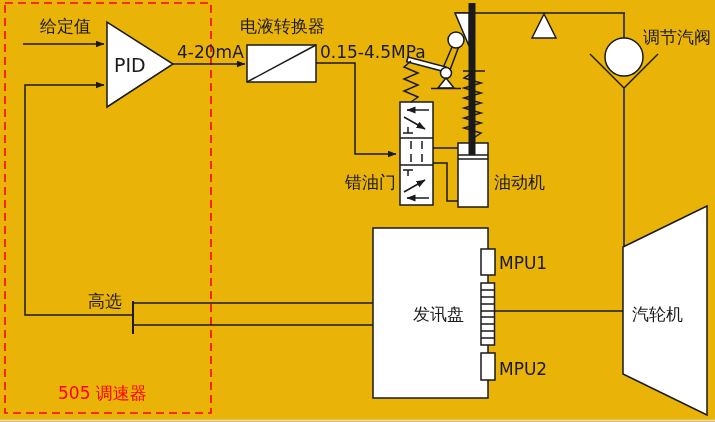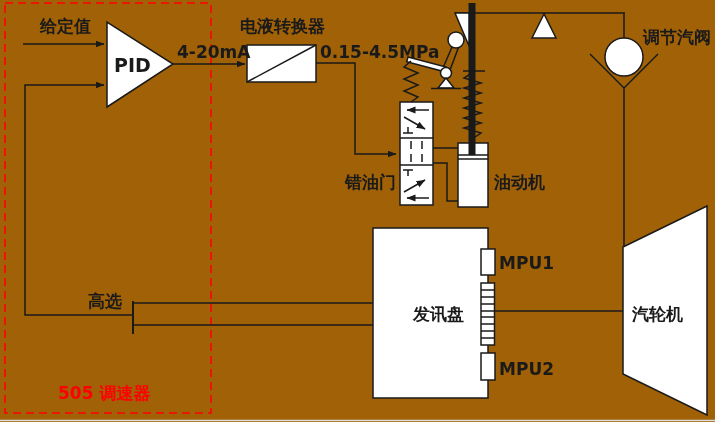--- a/index.html
+++ b/index.html
@@ -1,17 +1,17 @@
 <!DOCTYPE html>
 <html><head>
 <meta charset="utf-8">
 <style>
   html,body{margin:0;padding:0;background:#ffffff;}
-  #stage{position:relative;width:715px;height:422px;background:#a16207;overflow:hidden;
-         font-family:"DejaVu Sans","Liberation Sans",sans-serif;font-weight:bold;}
+  #stage{position:relative;width:715px;height:422px;background:#eab308;overflow:hidden;
+         font-family:"DejaVu Sans","Liberation Sans",sans-serif;}
   svg{display:block;}
   svg text{font-family:"DejaVu Sans","Liberation Sans",sans-serif;fill:#1a1a1a;}
   .ln{stroke:#1a1a1a;stroke-width:1.5;fill:none;}
   .ln2{stroke:#1a1a1a;stroke-width:2;fill:none;}
   .box{stroke:#1a1a1a;stroke-width:1.5;fill:#ffffff;}
   .solid{fill:#1a1a1a;stroke:none;}
   .red-dash{stroke:#ff0000;stroke-width:1.6;fill:none;stroke-dasharray:8 5;}
   .red-text{fill:#ff0000;}
 </style>
 </head>

